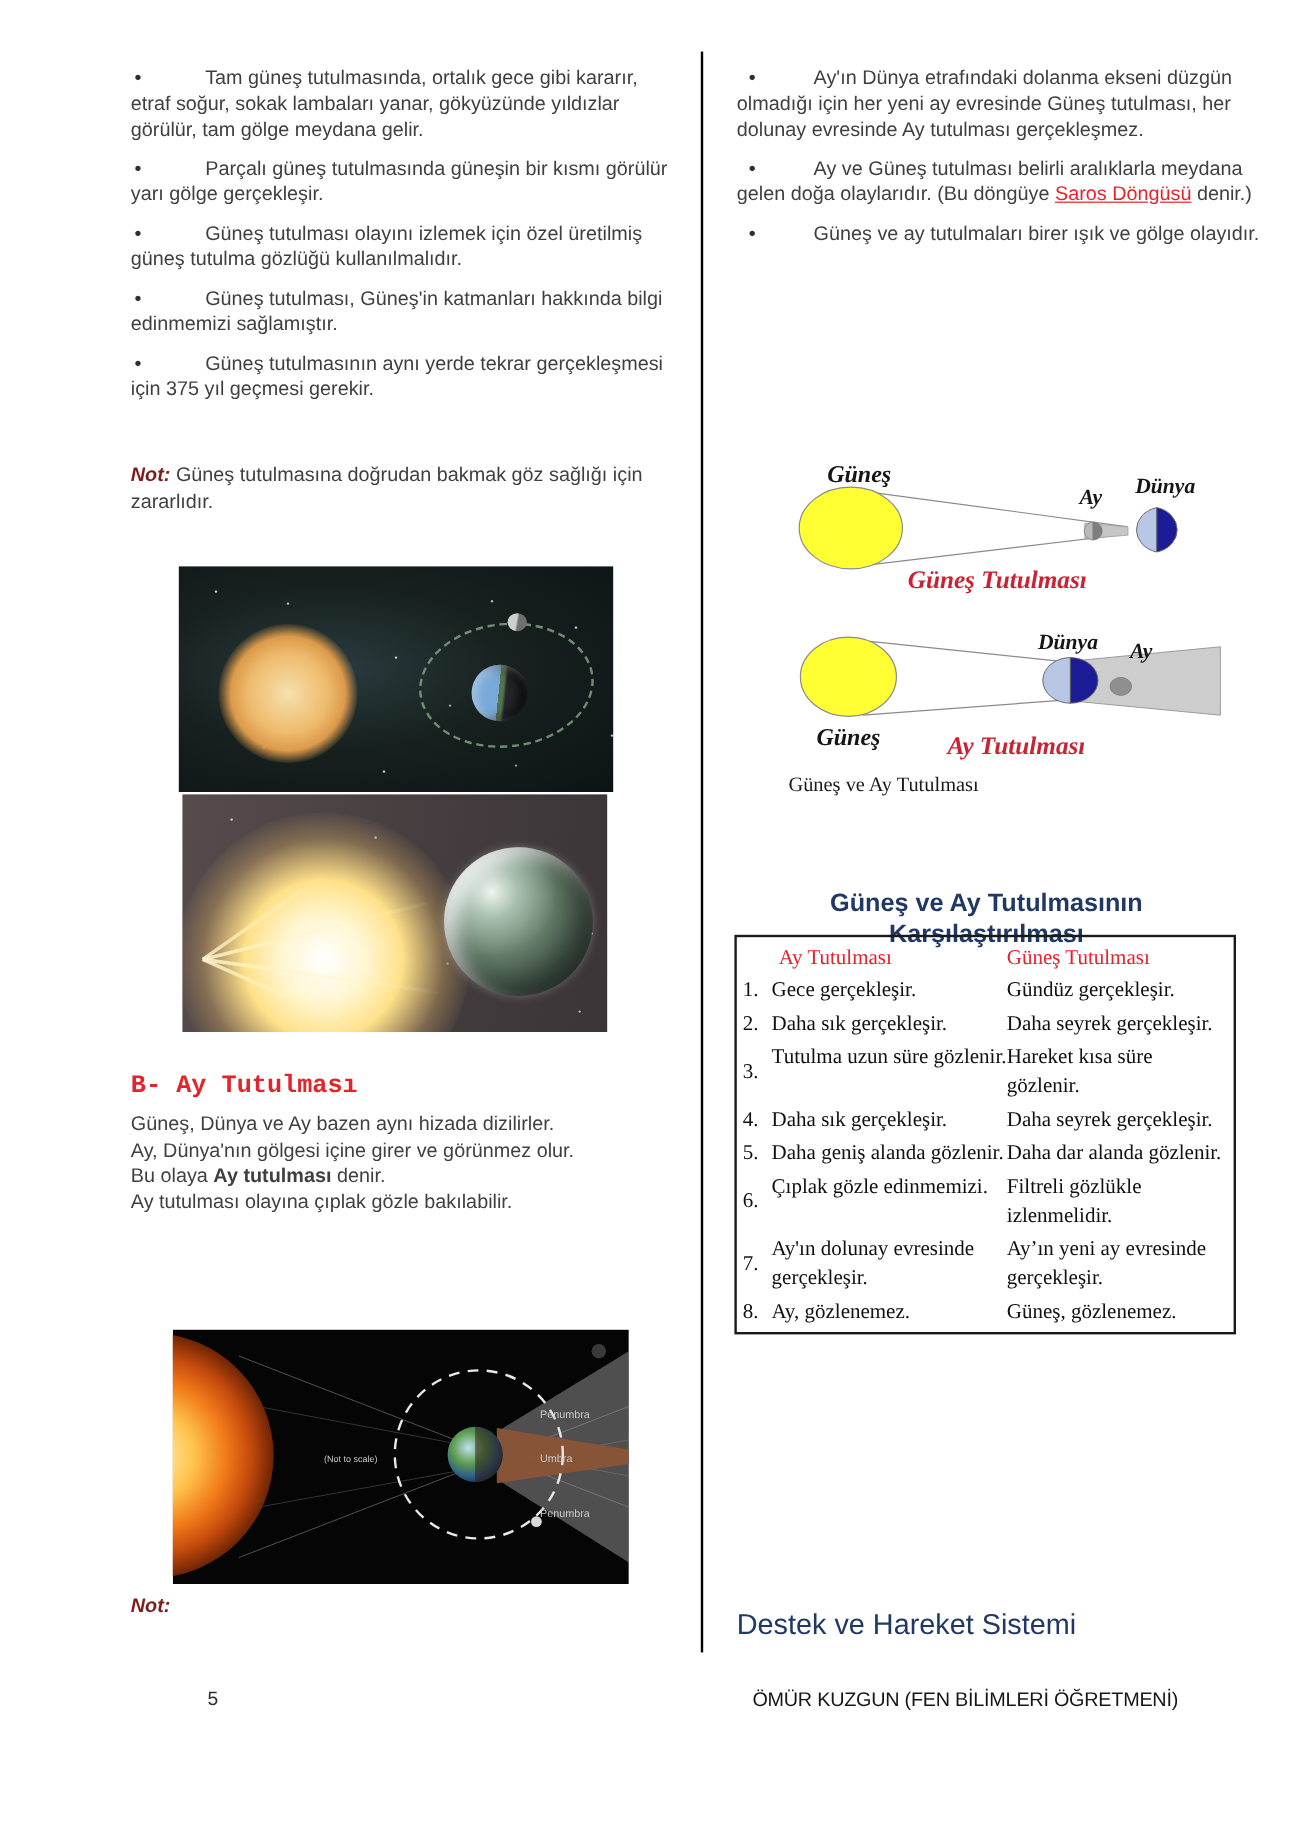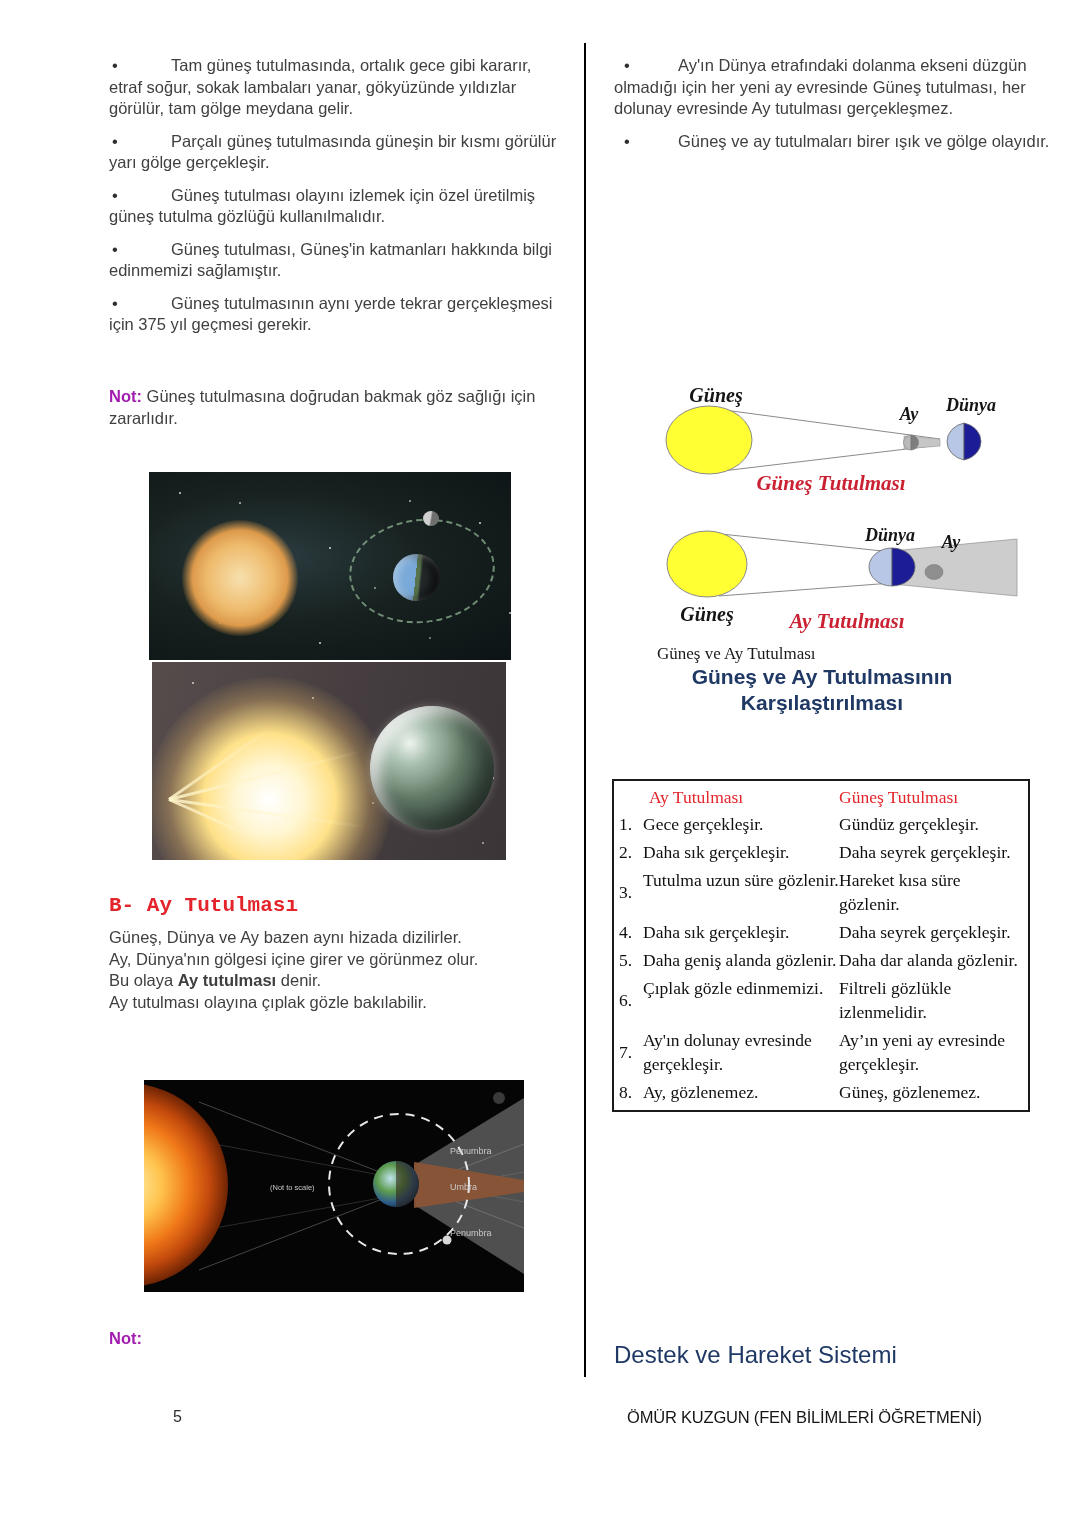--- a/index.html
+++ b/index.html
@@ -10,21 +10,21 @@
   
   .bullets{position:absolute;}
   .bullets-left{left:65px;top:55px;width:448px;}
   .bullets-right{left:570px;top:55px;width:446px;}
   p.bullet{margin:0 0 11px 0;font-size:16.5px;line-height:21.5px;}
   .bullets-left .dot{display:inline-block;width:62px;padding-left:3px;box-sizing:border-box;color:#2e2e2e;}
   .bullets-right .dot{display:inline-block;width:64px;padding-left:10px;box-sizing:border-box;color:#2e2e2e;}
   .saros{color:#e3242b;text-decoration:underline;cursor:pointer;}
 
   .note{position:absolute;font-size:16.5px;line-height:21.5px;}
-  .note-label{color:#a21caf;font-weight:bold;}
+  .note-label{color:#7f1d1d;font-weight:bold;font-style:italic;}
   .note1{left:65px;top:386px;width:430px;}
   .note2{left:65px;top:1328px;width:200px;}
 
   
   .img1{position:absolute;left:105px;top:472px;width:362px;height:188px;overflow:hidden;
         background:radial-gradient(ellipse at 35% 45%, #2b3b3f 0%, #17211f 45%, #0c1315 100%);}
   .img1 .sun{position:absolute;left:33px;top:48px;width:116px;height:116px;border-radius:50%;
         background:radial-gradient(circle, #f7e0ae 0%, #eebb6d 40%, #dd9a4b 58%, rgba(150,95,40,0) 72%);}
   .img1 .orbit{position:absolute;left:200px;top:47px;width:142px;height:100px;border:2px dashed #87a98a;
         border-radius:50%;transform:rotate(-6deg);opacity:.8;}
@@ -43,28 +43,28 @@
         background:radial-gradient(circle, #ffffff 0%, #fff6d2 20%, #ffe189 38%, rgba(233,186,106,.35) 58%, rgba(120,90,60,0) 72%);}
   .img2 .ray{position:absolute;left:17px;top:136px;width:200px;height:3px;
         background:linear-gradient(90deg, rgba(255,244,200,.9), rgba(255,244,200,0));transform-origin:0 50%;}
   .img2 .earth2{position:absolute;left:218px;top:44px;width:124px;height:124px;border-radius:50%;
         background:radial-gradient(circle at 32% 30%, #eef4ee 0%, #a8bfae 18%, #667f6b 45%, #52695a 70%, #39493f 100%);
         box-shadow:inset -14px -12px 28px rgba(0,0,0,.55), inset 10px 8px 14px rgba(255,255,255,.85), 0 0 8px rgba(255,255,255,.25);}
   .img2 .stars{position:absolute;left:40px;top:20px;width:2px;height:2px;border-radius:50%;background:#d8d0c8;
         box-shadow:120px 15px #c8c0b8, 220px 35px #d8d0c8, 300px 95px #c8c0b8, 290px 160px #b8b0a8,
         80px 165px #c8c0b8, 180px 120px rgba(255,255,255,.5);}
 
-  .img3{position:absolute;left:100px;top:1080px;width:380px;height:212px;background:#e5e5e5;}
+  .img3{position:absolute;left:100px;top:1108px;width:380px;height:212px;background:#e5e5e5;}
 
   
   .b-heading{position:absolute;left:65px;top:894px;font-size:21px;font-weight:bold;color:#e3242b;font-family:Liberation Mono, monospace;}
   .intro{position:absolute;left:65px;top:927px;width:432px;font-size:16.5px;line-height:21.5px;}
   .pagenum{position:absolute;left:129px;top:1408px;font-size:16px;color:#2e2e2e;}
 
-  .cmp-heading{position:absolute;left:570px;top:664px;width:416px;text-align:center;
+  .cmp-heading{position:absolute;left:570px;top:740px;width:416px;text-align:center;
         color:#1f3864;font-weight:bold;font-size:21px;line-height:26px;}
 
   
   .cmp-table{position:absolute;left:568px;top:779px;width:418px;box-sizing:border-box;
         border:2px solid #1a1a1a;padding:4px 4px 6px 2px;
         font-family:"Liberation Serif",serif;font-size:17.5px;line-height:24px;color:#101010;}
   .trow{display:grid;grid-template-columns:27px 196px 1fr;margin-bottom:4px;}
   .trow .num{align-self:center;padding-left:3px;}
   .thead{display:grid;grid-template-columns:27px 196px 1fr;margin-bottom:3px;color:#e3242b;}
   .thead .h1{grid-column:2;padding-left:6px;}
@@ -162,20 +162,21 @@
   </div>
 
   <div class="note note2">
     <span class="note-label">Not:</span>
   </div>
 
   <div class="pagenum">5</div>
 
   <div class="bullets bullets-right">
     <p class="bullet"><span class="dot">•</span><span>Ay'ın Dünya etrafındaki dolanma ekseni düzgün olmadığı için her yeni ay evresinde Güneş tutulması, her dolunay evresinde Ay tutulması gerçekleşmez.</span></p>
+    <p class="bullet"><span class="dot">•</span><span>Ay ve Güneş tutulması belirli aralıklarla meydana gelen doğa olaylarıdır. (Bu döngüye </span><span class="saros">Saros Döngüsü</span><span> denir.)</span></p>
     <p class="bullet"><span class="dot">•</span><span>Güneş ve ay tutulmaları birer ışık ve gölge olayıdır.</span></p>
   </div>
 
   <svg style="position:absolute;left:565px;top:378px;" width="480" height="292" viewBox="0 0 480 292">
 
     <line x1="108" y1="31" x2="331" y2="61" stroke="#8a8a8a" stroke-width="1"></line>
     <line x1="105" y1="94" x2="331" y2="67" stroke="#8a8a8a" stroke-width="1"></line>
     <polygon points="295,58 331,61 331,68 295,71" fill="#c6c6c6" stroke="#9a9a9a" stroke-width="0.6"></polygon>
     <ellipse cx="100" cy="62" rx="43" ry="34" fill="#ffff33" stroke="#8a8a8a" stroke-width="1"></ellipse>
     <path d="M302,57 A7.5,7.5 0 0 0 302,72 Z" fill="#b9b9b9" stroke="#777" stroke-width="0.6"></path>

